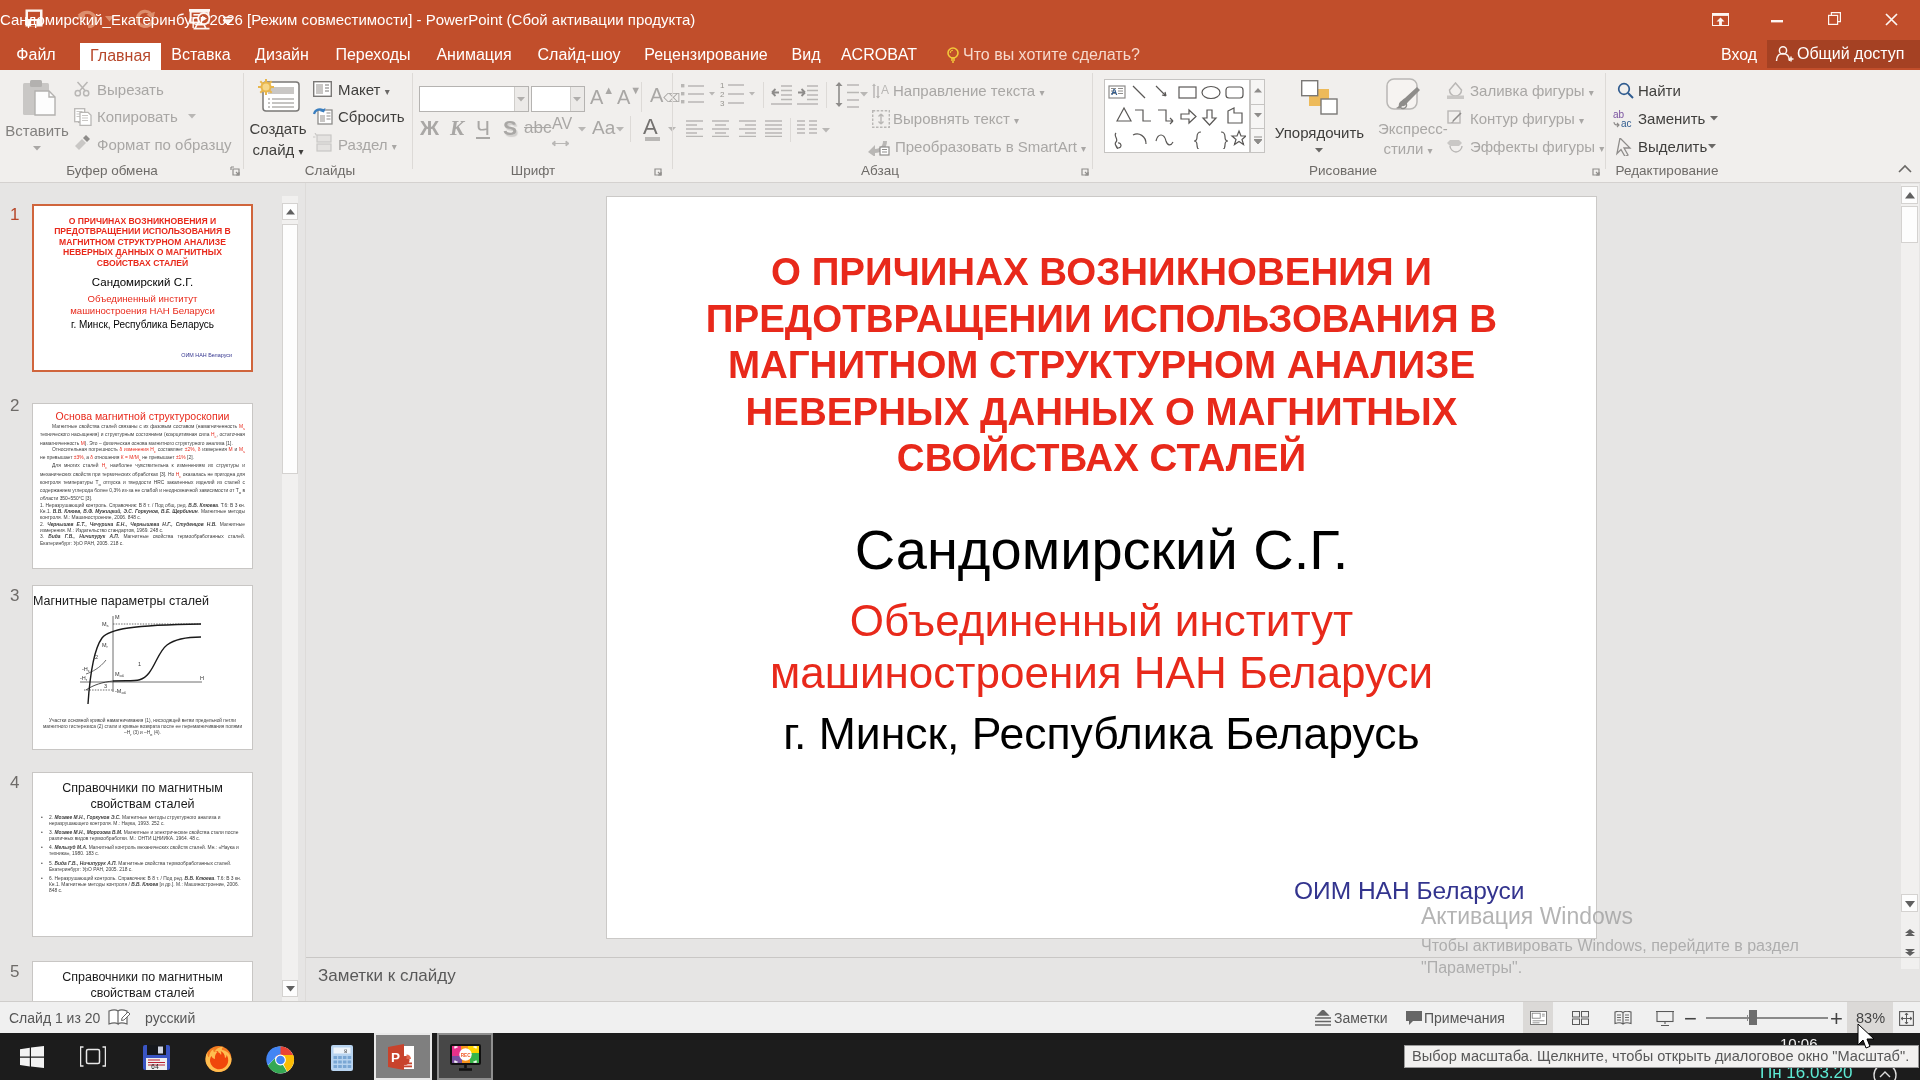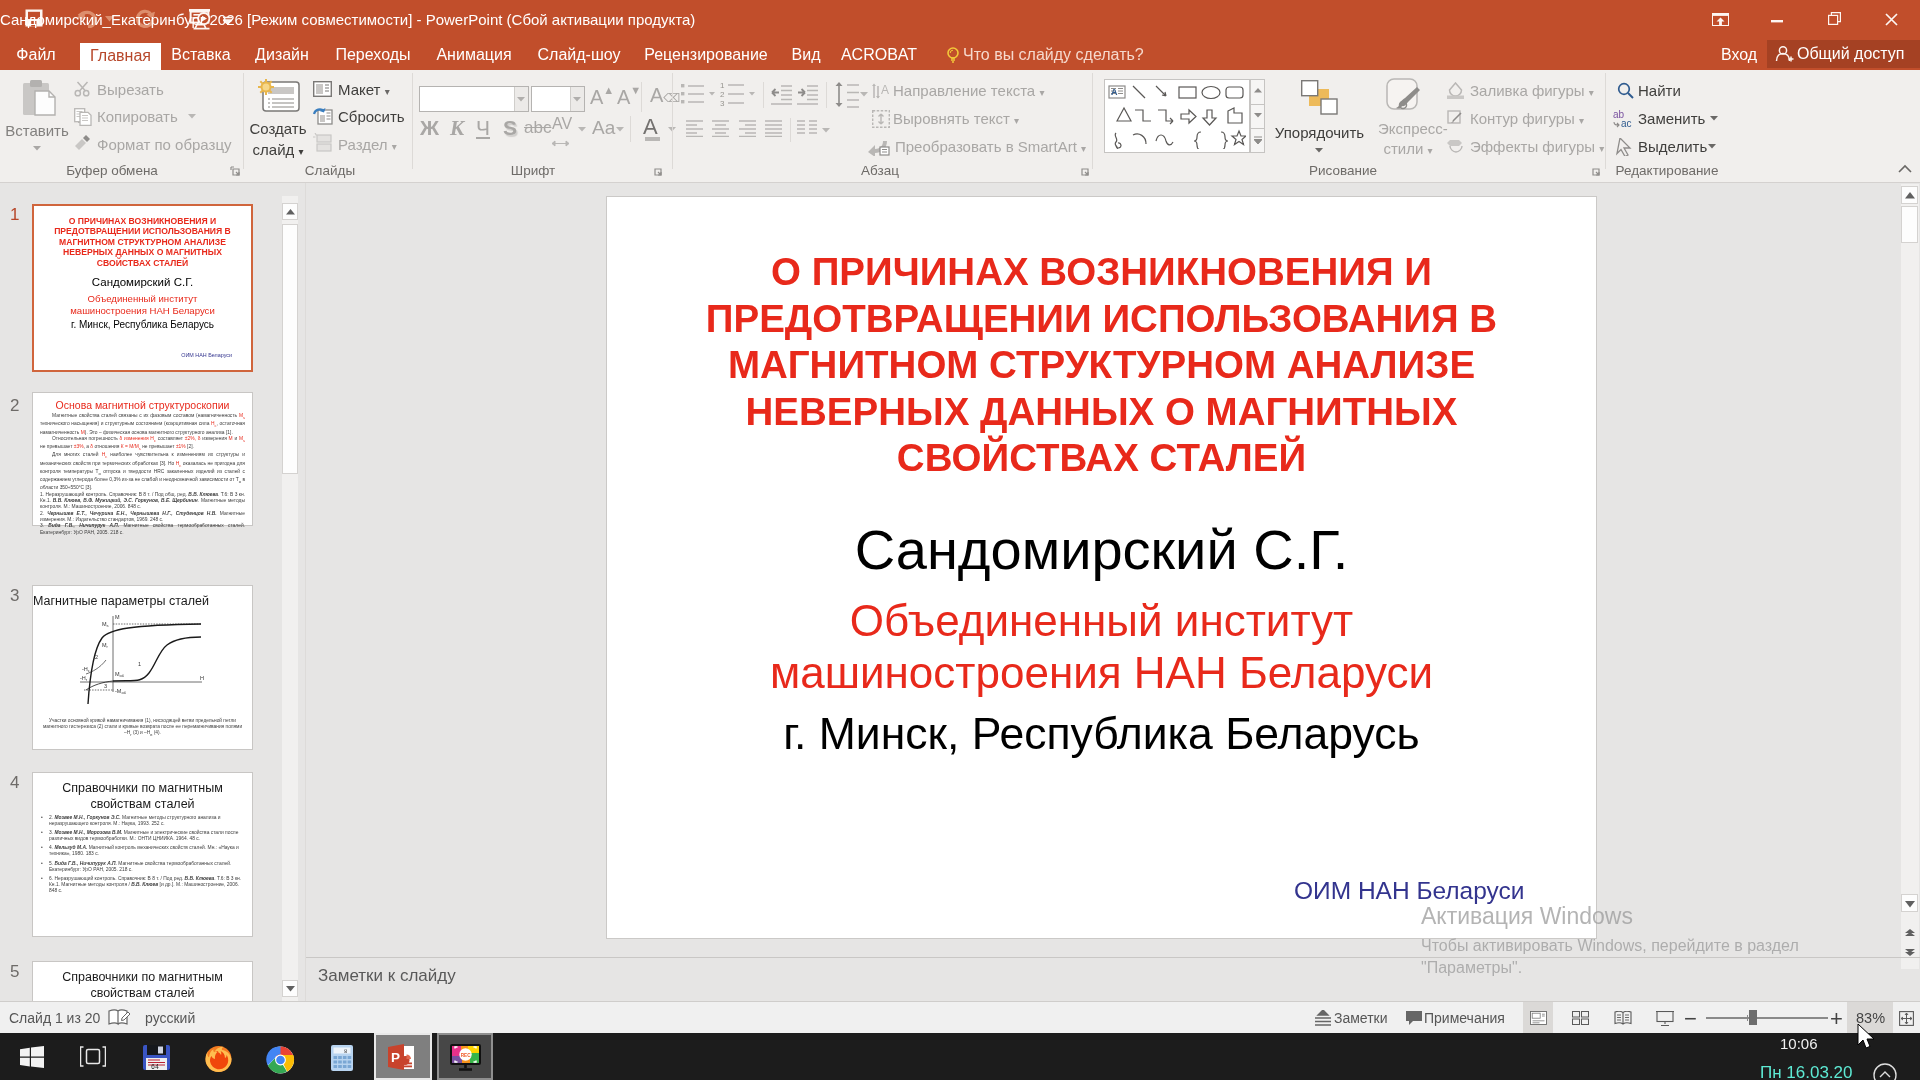--- a/index.html
+++ b/index.html
@@ -90,21 +90,21 @@
   <div class="tab" style="left:423px;width:102px">Анимация</div>
   <div class="tab" style="left:525px;width:108px">Слайд-шоу</div>
   <div class="tab" style="left:633px;width:146px">Рецензирование</div>
   <div class="tab" style="left:779px;width:54px">Вид</div>
   <div class="tab" style="left:833px;width:92px">ACROBAT</div>
   <svg class="abs" style="left:946px;top:7px" width="14" height="17" viewBox="0 0 14 17">
     <circle cx="7" cy="6" r="5" fill="none" stroke="#f3c83a" stroke-width="1.6"></circle>
     <path d="M5 11 h4 M5 13 h4 M6 15 h2" stroke="#f3c83a" stroke-width="1.3"></path>
     <path d="M7 3.2 a2.8 2.8 0 0 0 -2.8 2.8" fill="none" stroke="#f3c83a" stroke-width="1"></path>
   </svg>
-  <div class="tab" style="left:963px;width:200px;color:#f6d9cd;text-align:left">Что вы слайду сделать?</div>
+  <div class="tab" style="left:963px;width:200px;color:#f6d9cd;text-align:left">Что вы хотите сделать?</div>
   <div class="tab" style="left:1714px;width:50px">Вход</div>
   <div class="abs" style="left:1767px;top:0;width:153px;height:28px;background:#a54123"></div>
   <svg class="abs" style="left:1774px;top:5px" width="20" height="19" viewBox="0 0 20 19">
     <circle cx="9" cy="5.4" r="3.6" fill="none" stroke="#fdf6f2" stroke-width="1.5"></circle>
     <path d="M2.5 16 c0 -5 3 -7.5 6.5 -7.5 c3.5 0 6.5 2.5 6.5 7.5" fill="none" stroke="#fdf6f2" stroke-width="1.5"></path>
     <path d="M14.5 14 h5 M17 11.5 v5" stroke="#fdf6f2" stroke-width="1.5"></path>
   </svg>
   <div class="tab" style="left:1797px;width:123px;height:28px;line-height:28px;text-align:left">Общий доступ</div>
 </div>
 <div class="abs" id="ribbon">
@@ -456,21 +456,21 @@
 
   <div class="tnum" style="top:22px;color:#b7472a">1</div>
   <div class="thumb" id="th1" style="top:21px;height:168px;border:2px solid #d0653c">
     <div class="red" style="position:absolute;left:0;width:100%;top:10px;font-weight:bold;font-size:8.6px;line-height:10.4px;text-align:center">О ПРИЧИНАХ ВОЗНИКНОВЕНИЯ И<br>ПРЕДОТВРАЩЕНИИ ИСПОЛЬЗОВАНИЯ В<br>МАГНИТНОМ СТРУКТУРНОМ АНАЛИЗЕ<br>НЕВЕРНЫХ ДАННЫХ О МАГНИТНЫХ<br>СВОЙСТВАХ СТАЛЕЙ</div>
     <div style="position:absolute;left:0;width:100%;top:70px;font-size:11.5px;text-align:center;color:#000">Сандомирский С.Г.</div>
     <div class="red" style="position:absolute;left:0;width:100%;top:87px;font-size:9.6px;line-height:12px;text-align:center">Объединенный институт<br>машиностроения НАН Беларуси</div>
     <div style="position:absolute;left:0;width:100%;top:113px;font-size:10px;text-align:center;color:#000">г. Минск, Республика Беларусь</div>
     <div style="position:absolute;right:19px;top:146px;font-size:5.4px;color:#33348e">ОИМ НАН Беларуси</div>
   </div>
   <div class="tnum" style="top:213px">2</div>
-  <div class="thumb" id="th2" style="top:209px;height:134px">
+  <div class="thumb" id="th2" style="top:220px;height:166px">
     <div class="red" style="position:absolute;left:0;width:100%;top:6px;font-size:10.5px;text-align:center">Основа магнитной структуроскопии</div>
     <div style="position:absolute;left:7px;right:7px;top:20px;font-size:4.9px;line-height:6.3px;color:#3c3c3c;text-align:justify">
       <div style="text-indent:12px">Магнитные свойства сталей связаны с их фазовым составом (намагниченность <span class="red">М<sub>s</sub></span> технического насыщения) и структурным состоянием (коэрцитивная сила <span class="red">Н<sub>с</sub></span>, остаточная намагниченность <span class="red">М</span>). Это – физическая основа магнитного структурного анализа [1].</div>
       <div style="text-indent:12px">Относительная погрешность <span class="red">δ изменения Н<sub>с</sub></span> составляет <span class="red">±2%, δ</span> измерения <span class="red">М</span> и <span class="red">М<sub>s</sub></span> не превышает <span class="red">±3%</span>, а <span class="red">δ</span> отношения <span class="red">К = М/М<sub>s</sub></span> не превышает <span class="red">±1%</span> [2].</div>
       <div style="text-indent:12px">Для многих сталей <span class="red">Н<sub>с</sub></span> наиболее чувствительна к изменениям их структуры и механических свойств при термических обработках [3]. Но <span class="red">Н<sub>с</sub></span> оказалась не пригодна для контроля температуры Т<sub>о</sub> отпуска и твердости HRC закаленных изделий из сталей с содержанием углерода более 0,3% из-за не слабой и неоднозначной зависимости от Т<sub>о</sub> в области 350÷550°С [3].</div>
       <div>1. Неразрушающий контроль. Справочник: В 8 т. / Под общ. ред. <b><i>В.В. Клюева</i></b>. Т.6: В 3 кн. Кн.1. <b><i>В.В. Клюев, В.Ф. Мужицкий, Э.С. Горкунов, В.Е. Щербинин</i></b>. Магнитные методы контроля. М.: Машиностроение, 2006. 848 с.</div>
       <div>2. <b><i>Чернышев Е.Т., Чечурина Е.Н., Чернышева Н.Г., Студенцов Н.В.</i></b> Магнитные измерения. М.: Издательство стандартов, 1969. 248 с.</div>
       <div>3. <b><i>Бида Г.В., Ничипурук А.П.</i></b> Магнитные свойства термообработанных сталей. Екатеринбург: УрО РАН, 2005. 218 с.</div>
     </div>
   </div>
@@ -679,16 +679,17 @@
       <path d="M6 5.5 v-1.5 h2.5 M24.5 4 h2.5 v1.5 M6 17.5 v1.5 h2.5 M24.5 19 h2.5 v-1.5" stroke="#fff" stroke-width="1.4" fill="none"></path>
       <path d="M16.5 22 v3 M10 26.5 h13" stroke="#111" stroke-width="2.6"></path>
     </svg>
   </div>
   <div class="abs" style="left:1780px;top:2px;color:#f0f0f0;font-size:15px">10:06</div>
   <div class="abs" style="left:1760px;top:30px;color:#5eead4;font-size:17px">Пн 16.03.20</div>
   <svg class="abs" style="left:1872px;top:29px" width="26" height="18" viewBox="0 0 26 18">
       <circle cx="13" cy="13" r="11" fill="none" stroke="#dedede" stroke-width="1.4"></circle>
       <path d="M8 15 l5 -5 l5 5" fill="none" stroke="#dedede" stroke-width="1.4"></path>
     </svg>
+  <div class="abs" style="left:1404px;top:12px;width:515px;height:23px;background:#f2f1f0;border:1px solid #9a9a9a;color:#575757;font-size:14.6px;line-height:21px;padding-left:7px;white-space:nowrap;overflow:hidden">Выбор масштаба. Щелкните, чтобы открыть диалоговое окно "Масштаб".</div>
   <svg class="abs" style="left:1857px;top:-9px" width="17" height="27" viewBox="0 0 17 27">
     <path d="M1 0 l0 21 l5 -5 l3 8 l4 -1.6 l-3 -7.4 l7 0 z" fill="#fff" stroke="#000" stroke-width="1"></path>
   </svg>
 </div>
 
 </body></html>

